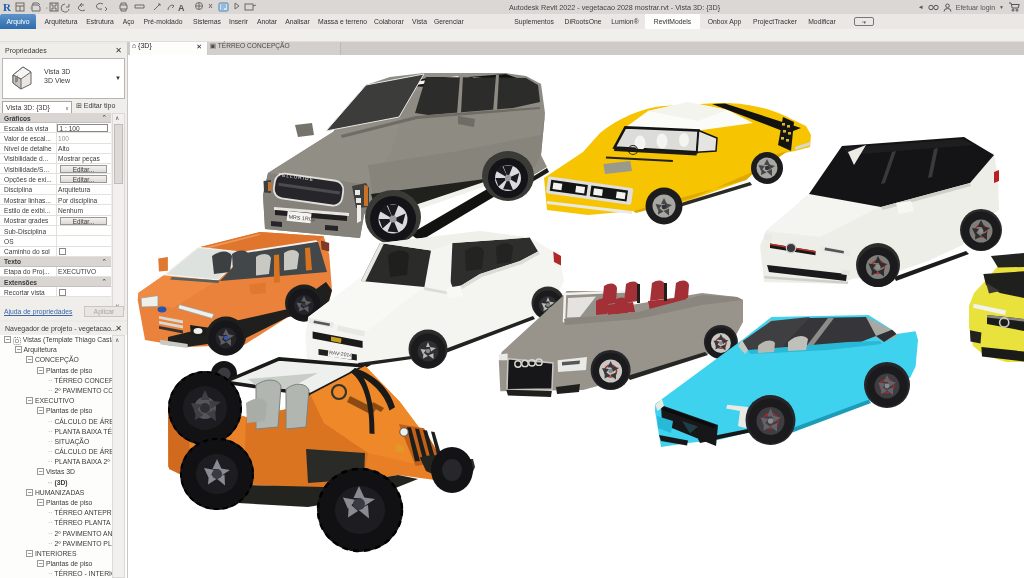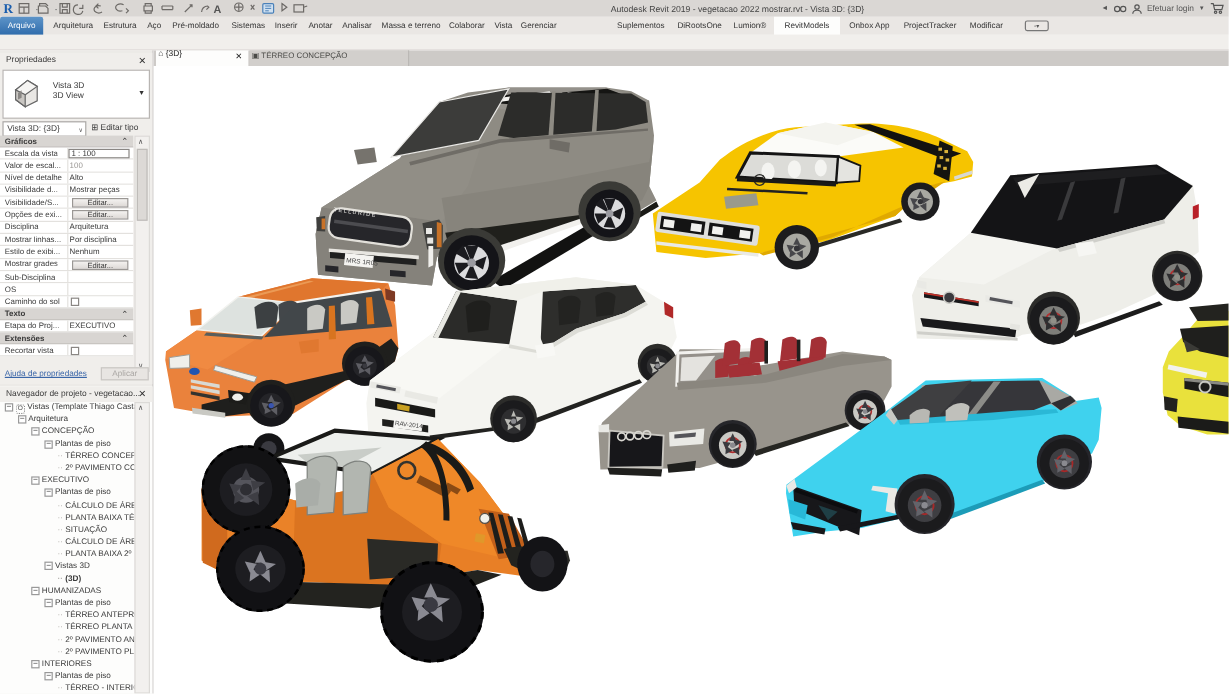--- a/index.html
+++ b/index.html
@@ -84,21 +84,21 @@
           <path d="M3,5 h6 M6,2 v6"></path>
         <path d="M16,3 l3,4 M19,3 l-3,4"></path>
         <rect x="26" y="2" width="9" height="8" rx="1" fill="#cfe0f0" stroke="#4a80b8"></rect>
           <path d="M28,4 h5 M28,6 h5 M28,8 h3" stroke="#4a80b8" stroke-width="0.8"></path>
         <path d="M42,2 l4,3 -4,3 Z"></path>
         <rect x="52" y="3" width="8" height="6"></rect>
           <path d="M60,5 l3,-1"></path>
       </g>
     </svg>
   </div>
-  <div id="title">Autodesk Revit 2019 - vegetacao 2022 mostrar.rvt - Vista 3D: {3D}</div>
+  <div id="title">Autodesk Revit 2022 - vegetacao 2028 mostrar.rvt - Vista 3D: {3D}</div>
   <div id="tright">
     <span style="font-size:6px;">◄</span>
     <svg width="11" height="9" viewBox="0 0 11 9" fill="none" stroke="#555" stroke-width="1">
         <circle cx="3" cy="4.5" r="2.2"></circle>
         <circle cx="8" cy="4.5" r="2.2"></circle>
         <path d="M5.2,4.5 h0.6"></path>
       </svg>
     <svg width="9" height="9" viewBox="0 0 9 9" fill="none" stroke="#555" stroke-width="1">
         <circle cx="4.5" cy="2.8" r="1.8"></circle>
         <path d="M1,8.5 a3.5,3 0 0 1 7,0"></path>

